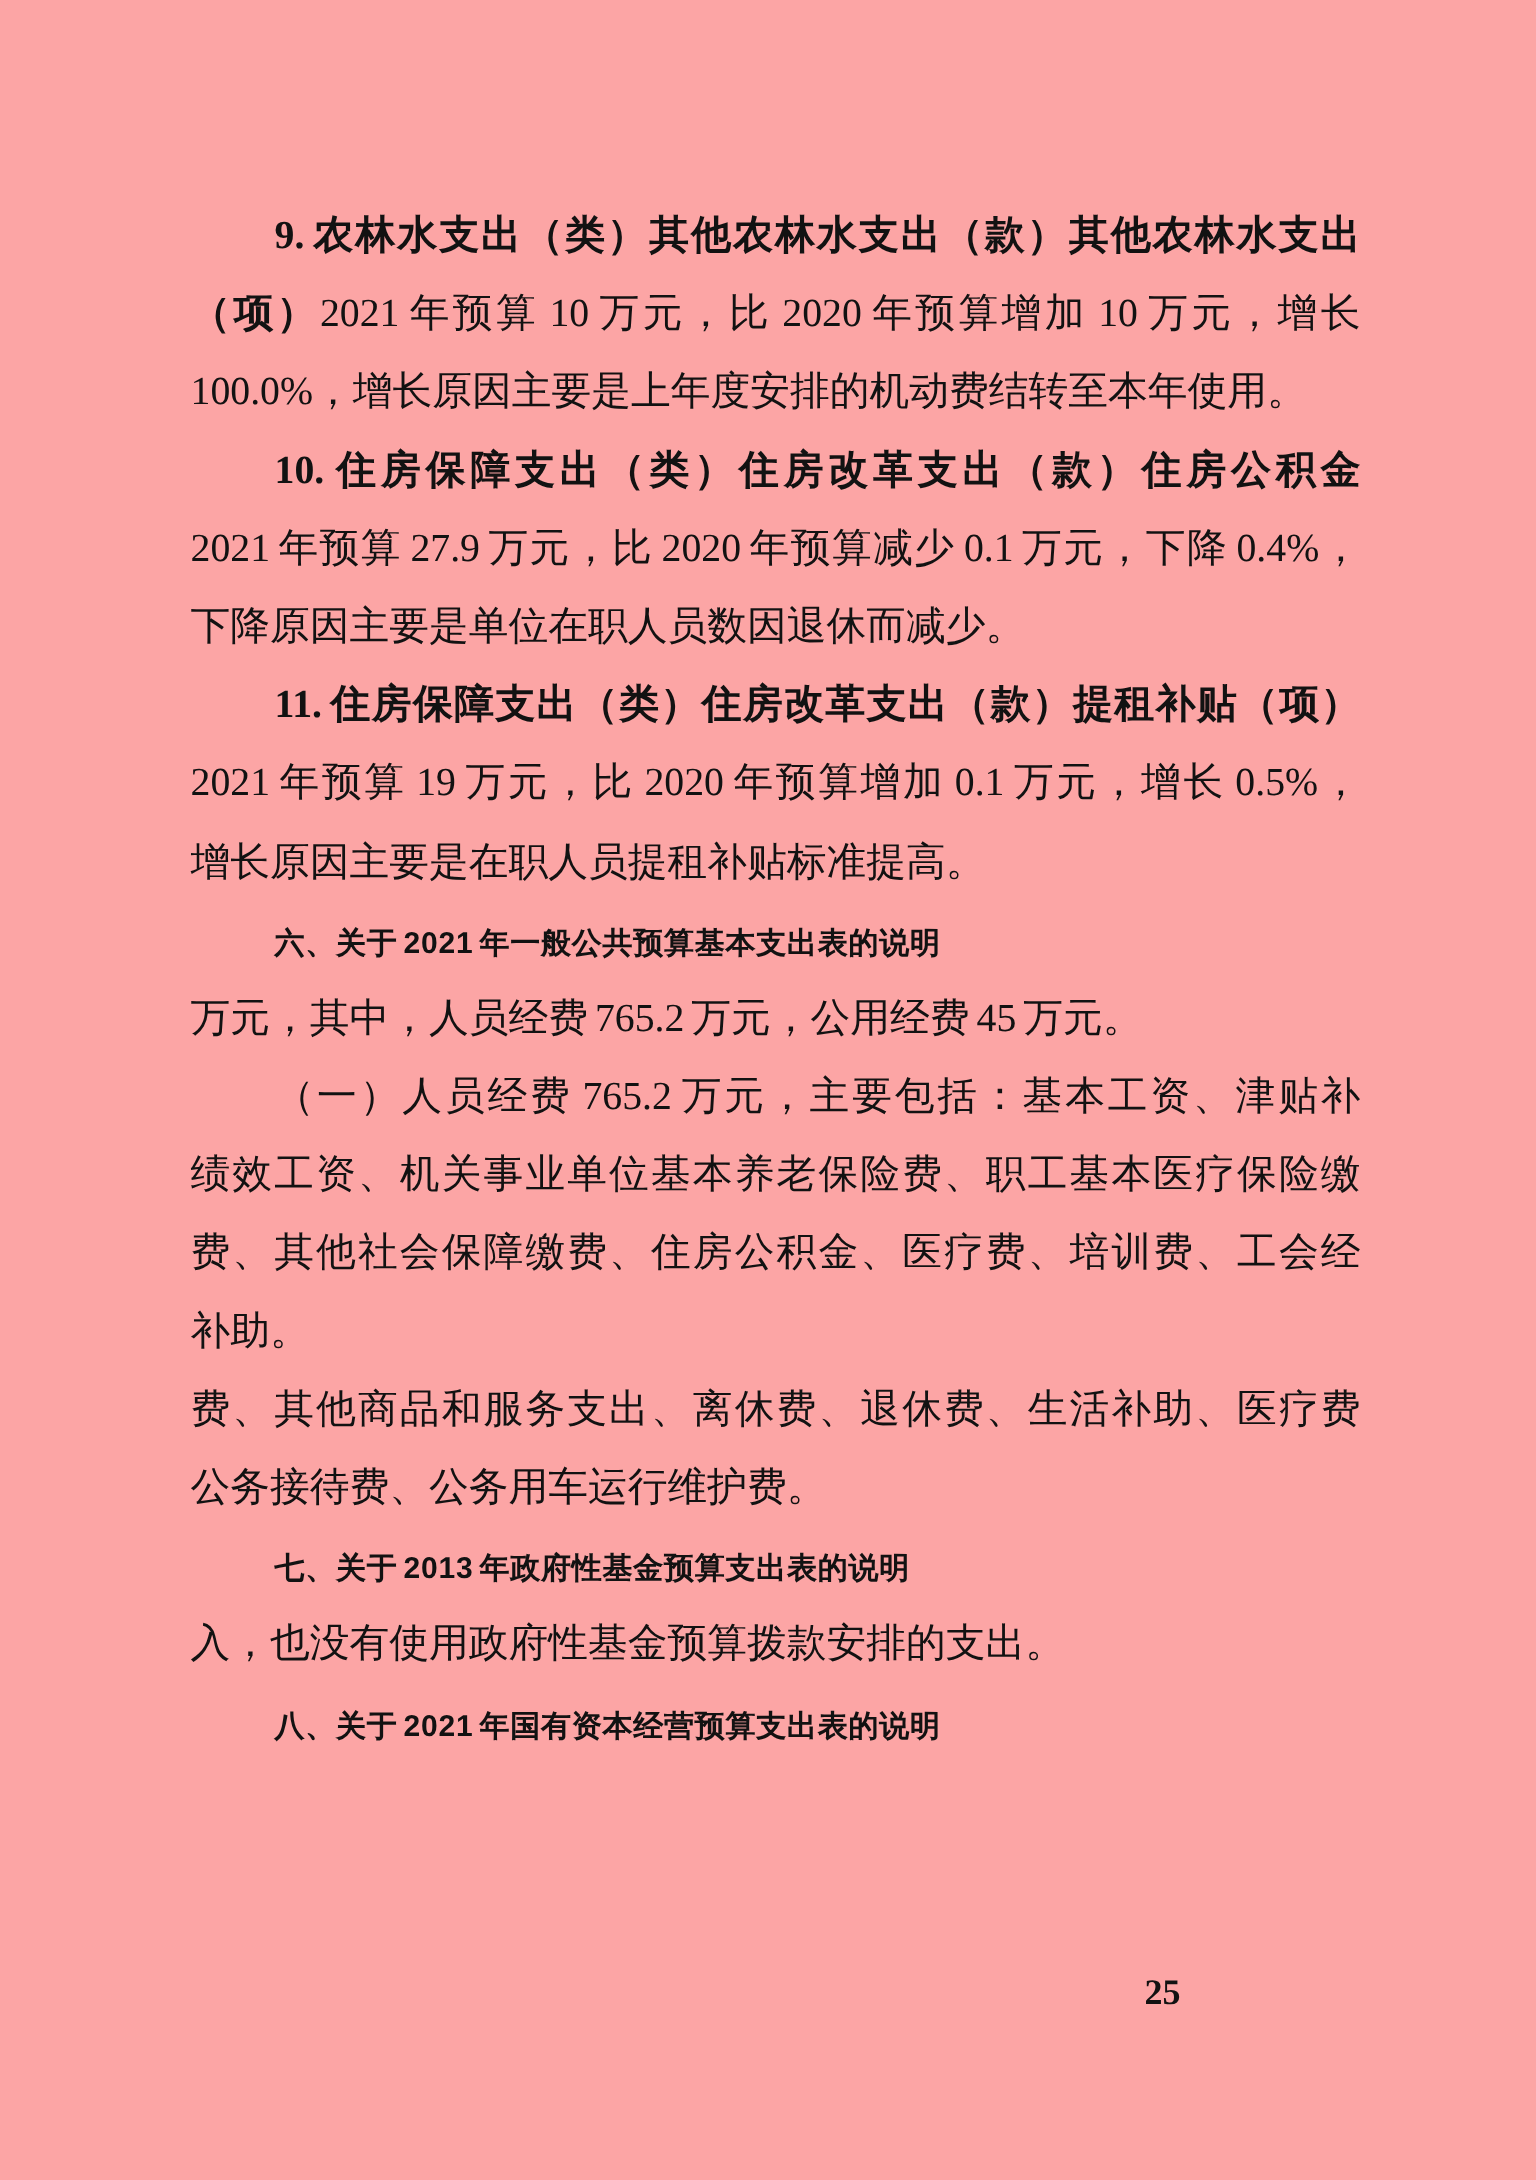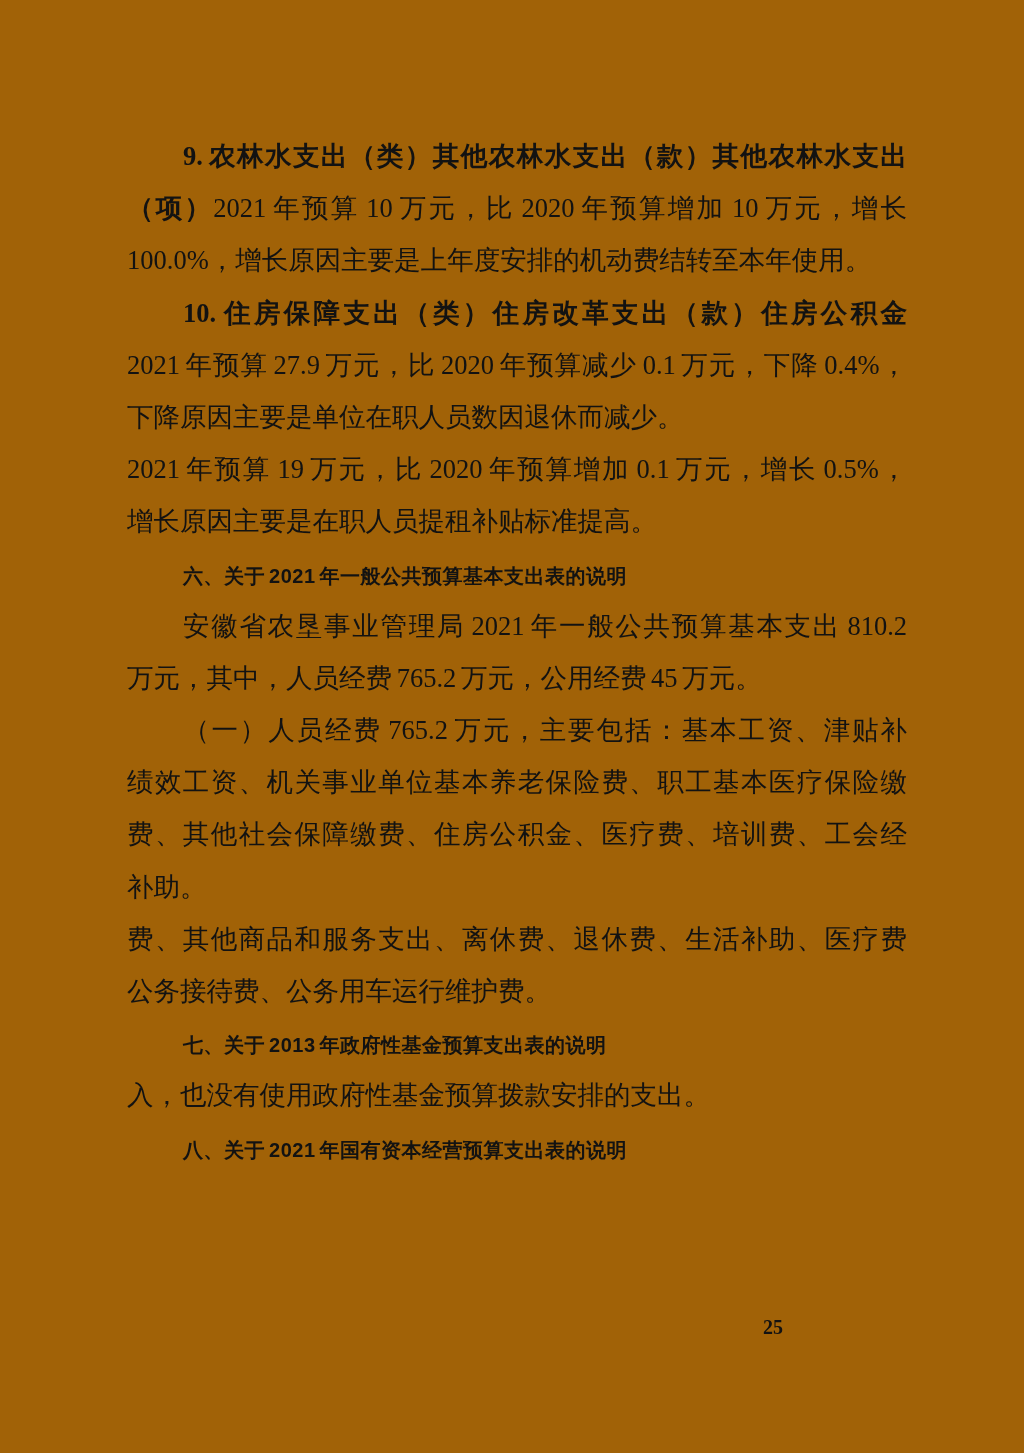--- a/index.html
+++ b/index.html
@@ -1,21 +1,21 @@
 <!DOCTYPE html>
 <html><head>
 <meta charset="utf-8">
 <style>
   * { margin: 0; padding: 0; box-sizing: border-box; }
   html, body { background: #e8e8e8; }
   .page {
     position: relative;
     width: 1024px;
     height: 1453px;
-    background: #a16207;
+    background: #fca5a5;
     color: #111;
     overflow: hidden;
     font-family: "Liberation Serif", "DejaVu Serif", serif;
   }
   .content {
     position: absolute;
     left: 127px;
     top: 130px;
     width: 780px;
   }
@@ -46,41 +46,41 @@
   .seg-heading {
     font-family: "Liberation Sans", "DejaVu Sans", sans-serif;
     font-weight: 700;
     font-size: 20px;
     letter-spacing: 0.5px;
   }
   .page-number {
     position: absolute;
     left: 763px;
     top: 1316px;
-    font-size: 20px;
+    font-size: 24px;
     font-weight: 700;
     font-family: "Liberation Serif", "DejaVu Serif", serif;
     color: #121212;
   }
 </style>
 </head>
 <body>
 
 <div class="page">
   <div class="content">
       <div class="line fill first"><span class="seg-title">9. 农林水支出（类）其他农林水支出（款）其他农林水支出</span></div>
       <div class="line fill"><span class="seg-title">（项）</span><span class="seg-body">2021 年预算 10 万元，比 2020 年预算增加 10 万元，增长</span></div>
       <div class="line"><span class="seg-body">100.0%，增长原因主要是上年度安排的机动费结转至本年使用。</span></div>
       <div class="line fill first"><span class="seg-title">10. 住房保障支出（类）住房改革支出（款）住房公积金（项）</span></div>
       <div class="line fill"><span class="seg-body">2021 年预算 27.9 万元，比 2020 年预算减少 0.1 万元，下降 0.4%，</span></div>
       <div class="line"><span class="seg-body">下降原因主要是单位在职人员数因退休而减少。</span></div>
+      <div class="line fill first"><span class="seg-title">11. 住房保障支出（类）住房改革支出（款）提租补贴（项）</span></div>
       <div class="line fill"><span class="seg-body">2021 年预算 19 万元，比 2020 年预算增加 0.1 万元，增长 0.5%，</span></div>
       <div class="line"><span class="seg-body">增长原因主要是在职人员提租补贴标准提高。</span></div>
       <div class="line first"><span class="seg-heading">六、关于 2021 年一般公共预算基本支出表的说明</span></div>
-      <div class="line fill first"><span class="seg-body">安徽省农垦事业管理局 2021 年一般公共预算基本支出 810.2</span></div>
       <div class="line"><span class="seg-body">万元，其中，人员经费 765.2 万元，公用经费 45 万元。</span></div>
       <div class="line fill first"><span class="seg-body">（一）人员经费 765.2 万元，主要包括：基本工资、津贴补贴、</span></div>
       <div class="line fill"><span class="seg-body">绩效工资、机关事业单位基本养老保险费、职工基本医疗保险缴</span></div>
       <div class="line fill"><span class="seg-body">费、其他社会保障缴费、住房公积金、医疗费、培训费、工会经</span></div>
       <div class="line"><span class="seg-body">补助。</span></div>
       <div class="line fill"><span class="seg-body">费、其他商品和服务支出、离休费、退休费、生活补助、医疗费</span></div>
       <div class="line"><span class="seg-body">公务接待费、公务用车运行维护费。</span></div>
       <div class="line first"><span class="seg-heading">七、关于 2013 年政府性基金预算支出表的说明</span></div>
       <div class="line"><span class="seg-body">入，也没有使用政府性基金预算拨款安排的支出。</span></div>
       <div class="line first"><span class="seg-heading">八、关于 2021 年国有资本经营预算支出表的说明</span></div>

